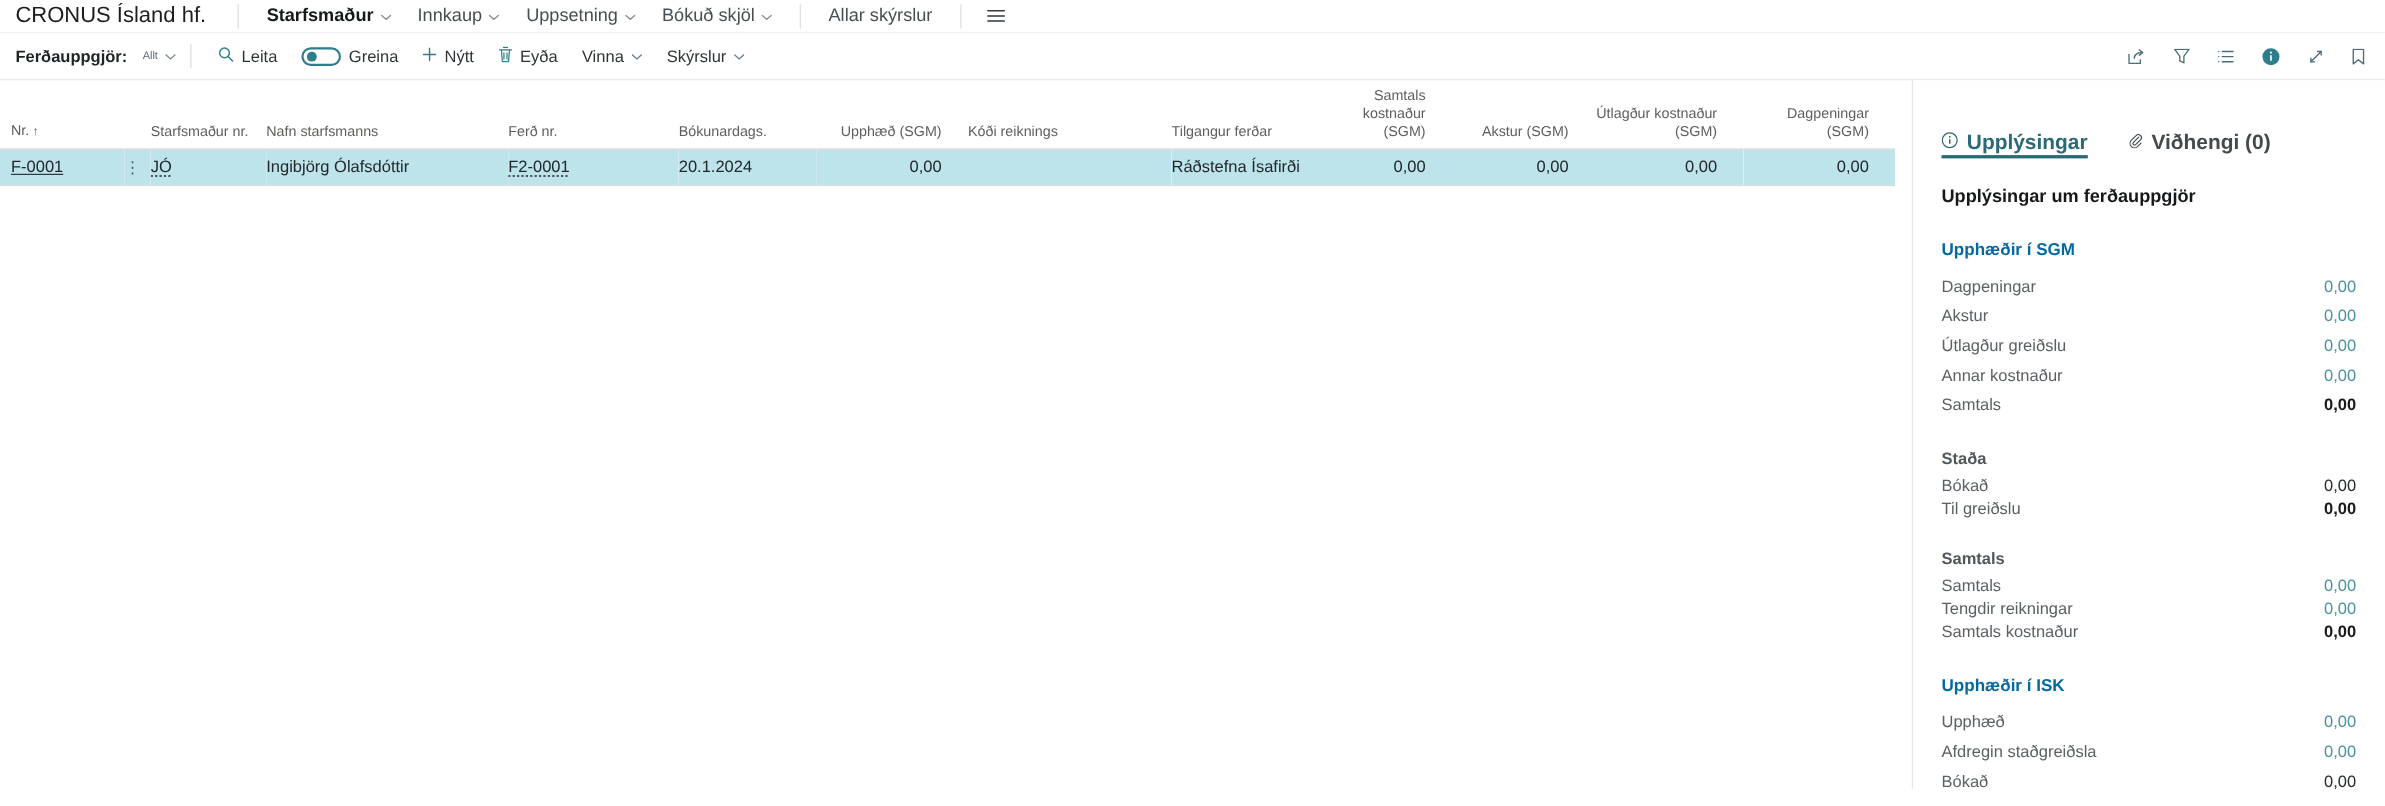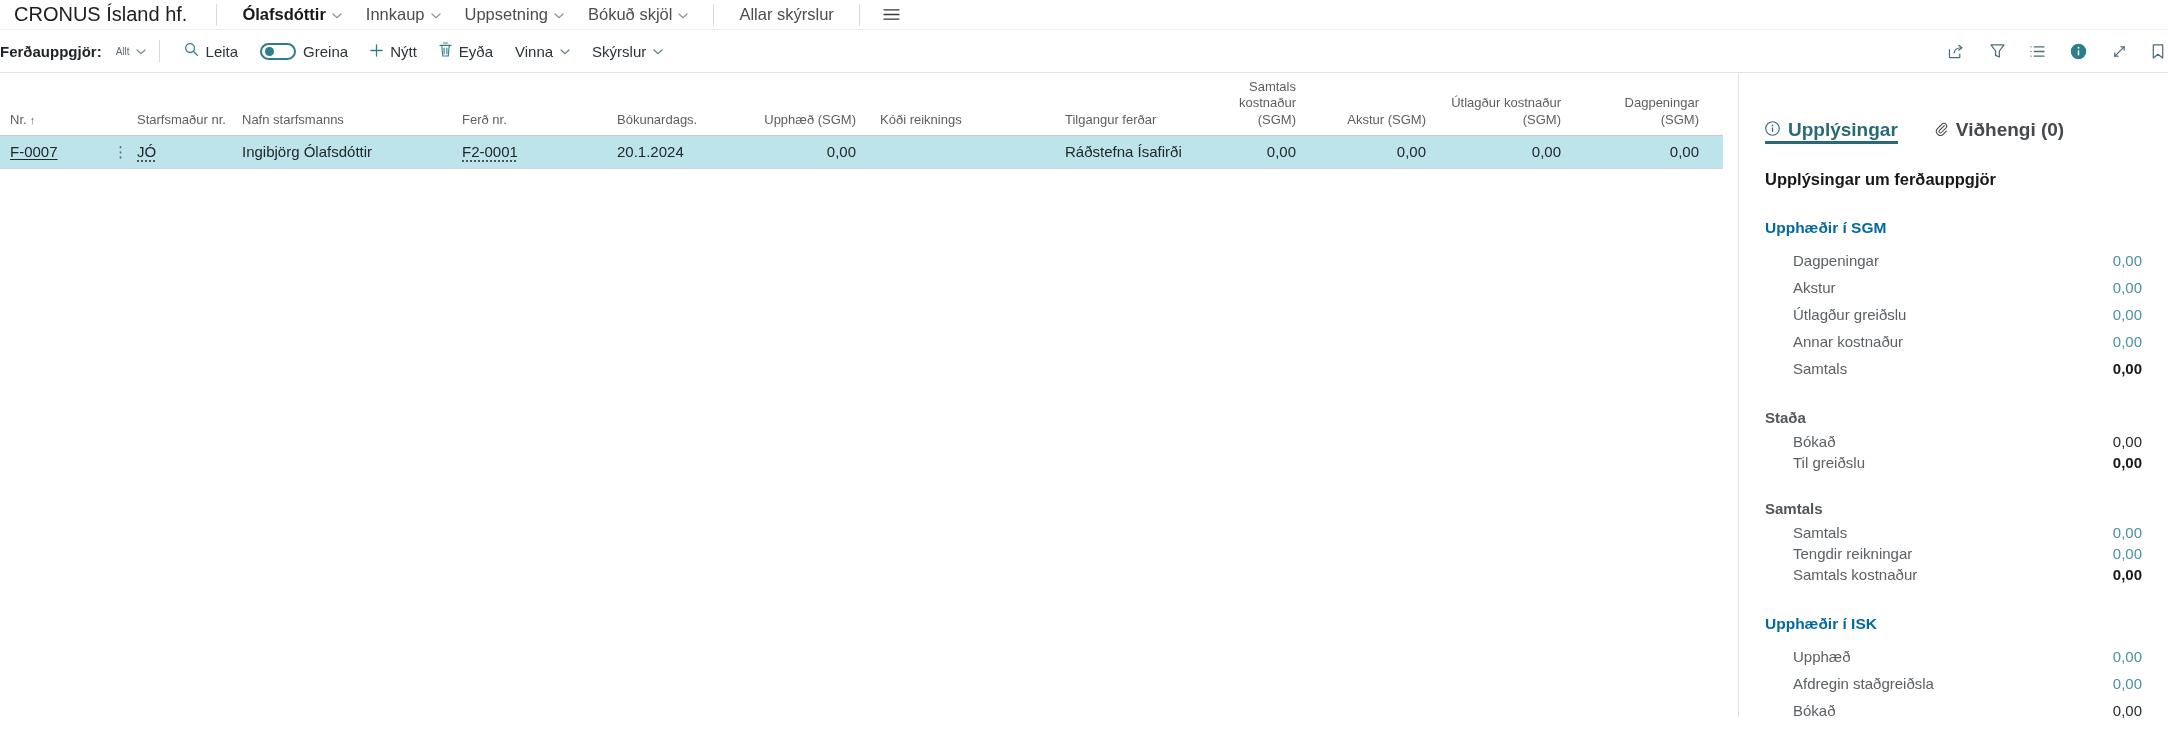--- a/index.html
+++ b/index.html
@@ -12,21 +12,21 @@
   .company { font-size:20px; color:#1d1d1d; margin-right:16px; white-space:nowrap; }
   .vdiv { width:1px; height:22px; background:#d9d9d9; margin:0 13px; flex:none; }
   .nav-item { display:flex; align-items:center; gap:6px; font-size:16.5px;
               color:#494e52; margin:0 12px; white-space:nowrap; cursor:pointer; }
   .nav-item.active { font-weight:bold; color:#16191c; }
   .nav-chev { color:#8b9094; display:inline-flex; margin-top:2px; }
   .hamburger { display:inline-flex; margin:0 10px; cursor:pointer; }
 
   
   .toolbar { height:43px; display:flex; align-items:center; justify-content:space-between;
-             padding:0 0; border-bottom:1px solid #e4e4e4; background:#fff; }
+             padding:0 14px; border-bottom:1px solid #e4e4e4; background:#fff; }
   .tb-left { display:flex; align-items:center; }
   .tb-caption { font-weight:bold; font-size:15px; color:#1f2326; margin-right:14px; }
   .tb-scope { display:flex; align-items:center; gap:6px; font-size:10px; color:#5a6b75; cursor:pointer; }
   .tb-btn { display:flex; align-items:center; gap:7px; font-size:15px; color:#2d3438;
             margin:0 11px; white-space:nowrap; cursor:pointer; }
   .tb-chev { color:#5f7d86; display:inline-flex; margin-top:2px; }
   .toggle { width:36px; height:17px; border:2px solid #2E7D8A; border-radius:10px;
             display:inline-flex; align-items:center; cursor:pointer; background:#fff; }
   .knob { width:9px; height:9px; border-radius:50%; background:#2E7D8A; margin-left:3px; }
   .tb-right { display:flex; align-items:center; gap:25px; margin-right:4px; }
@@ -53,37 +53,37 @@
            padding:46px 26px 0 26px; }
   .panel-tabs { display:flex; gap:36px; }
   .tab { display:flex; align-items:center; gap:8px; font-size:19px; padding-bottom:0;
          border-bottom:3px solid transparent; cursor:pointer; }
   .tab.active { color:#2a6a76; font-weight:bold; border-bottom-color:#2a6a76; }
   .tab.inactive { color:#45494d;font-weight:bold; }
   .panel-title { margin-top:26px; font-size:16.5px; font-weight:bold; color:#16181a; }
   .group-header-right { text-align:left; font-weight:bold; font-size:15.5px; color:#0369a1;
                         margin:30px 0 10px 0; }
   .section-header { font-weight:bold; font-size:15px; color:#51565a; margin:27px 0 5px 0; }
-  .field-row { display:flex; justify-content:space-between; align-items:baseline; font-size:15px;margin-left:28px; }
+  .field-row { display:flex; justify-content:space-between; align-items:baseline; font-size:15px; }
   .g-loose .field-row { padding:5px 0; }
   .g-tight .field-row { padding:2px 0; }
   .f-label { color:#5b6064; cursor:default; }
   .v-link  { color:#4A92A0; cursor:pointer; }
   .v-plain { color:#262b2e; }
   .v-bold  { color:#17191b; font-weight:bold; }
 </style>
 </head>
 <body>
 
 <div class="topbar">
   <span class="company">CRONUS Ísland hf.</span>
   <span class="vdiv"></span>
 
   <span class="nav-item active">
-    <span>Ólafsdóttir</span>
+    <span>Starfsmaður</span>
     <span class="nav-chev">
       <svg viewBox="0 0 10 6" width="10" height="6">
           <polyline points="1,1 5,4.6 9,1" fill="none" stroke="currentColor" stroke-width="1.2" stroke-linecap="round"></polyline>
         </svg>
     </span>
   </span>
   <span class="nav-item">
     <span>Innkaup</span>
     <span class="nav-chev">
       <svg viewBox="0 0 10 6" width="10" height="6">
@@ -276,21 +276,21 @@
           <th>Kóði reiknings</th>
           <th>Tilgangur ferðar</th>
           <th class="num">Samtals kostnaður (SGM)</th>
           <th class="num">Akstur (SGM)</th>
           <th class="num">Útlagður kostnaður (SGM)</th>
           <th class="num">Dagpeningar (SGM)</th>
         </tr>
       </thead>
       <tbody>
         <tr class="selected">
-          <td><span class="cell-link">F-0007</span></td>
+          <td><span class="cell-link">F-0001</span></td>
           <td><span class="more-icon">⋮</span></td>
           <td><span class="dotted-link">JÓ</span></td>
           <td>Ingibjörg Ólafsdóttir</td>
           <td><span class="dotted-link">F2-0001</span></td>
           <td>20.1.2024</td>
           <td class="num">0,00</td>
           <td></td>
           <td>Ráðstefna Ísafirði</td>
           <td class="num">0,00</td>
           <td class="num">0,00</td>

